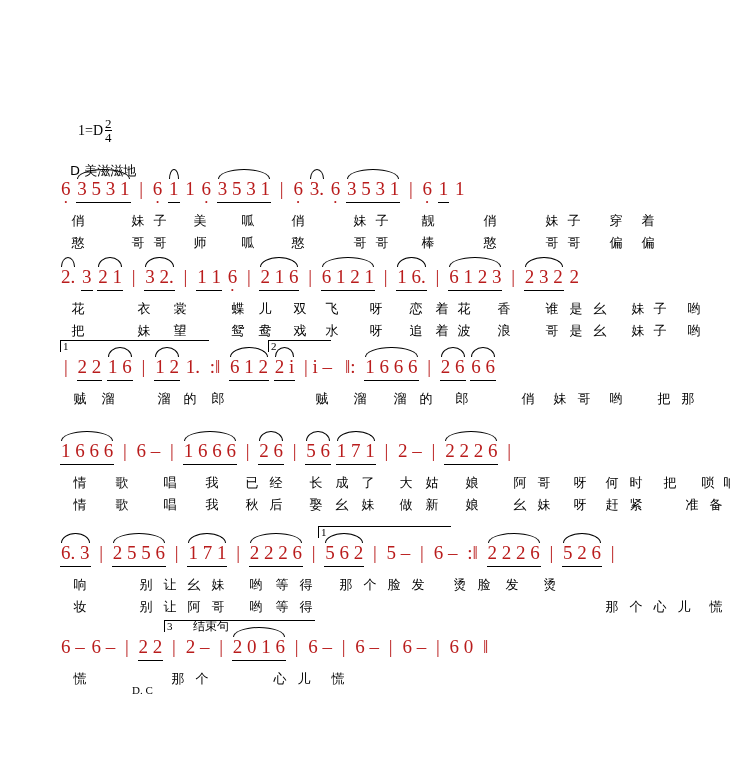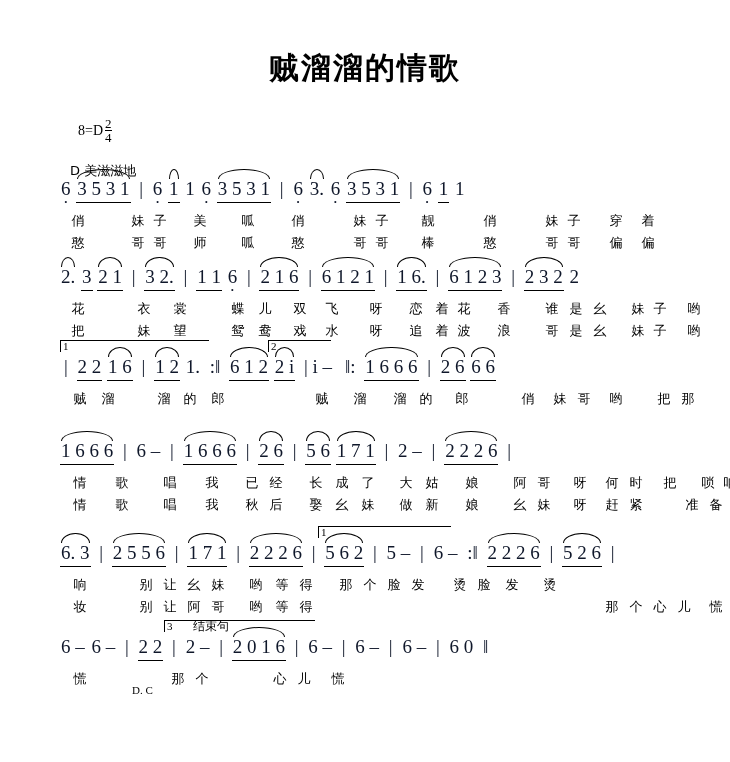--- a/index.html
+++ b/index.html
@@ -73,21 +73,21 @@
   .system {
     position: absolute;
     left: 60px;
     width: 612px;
   }
   .notes {
     position: relative;
     height: 34px;
     font-family: "Liberation Serif", serif;
     font-size: 19px;
-    color: #0f172a;
+    color: #b91c1c;
     white-space: nowrap;
     letter-spacing: 0px;
   }
   .notes .tok {
     display: inline-block;
     position: relative;
     padding: 0 1px;
   }
   .notes .bar {
     display: inline-block;
@@ -150,24 +150,23 @@
     font-family: "Liberation Serif", serif;
     font-size: 11px;
     color: #000;
   }
 </style>
 </head>
 <body>
 
 <div id="sheet">
 
-  <div class="title">贼溜溜的情歌</div>
 
   <div class="keysig">
-    <span>8=D</span><span class="meter"><span class="num">2</span><span class="den">4</span></span>
+    <span>1=D</span><span class="meter"><span class="num">2</span><span class="den">4</span></span>
   </div>
 
 
   <div id="marks">
       <div class="tempo-mark" style="left: 70px; top: 162px;">D  美滋滋地</div>
     </div>
   <div id="systems">
       <div class="system" style="top: 178px;">
         <div class="notes"><span class="tok dotbelow">6</span> <span class="tok under1">3 5 3 1<span class="slur"></span></span> <span class="tok bar">|</span> <span class="tok dotbelow">6</span> <span class="tok under1">1<span class="slur"></span></span> <span class="tok">1</span> <span class="tok dotbelow">6</span> <span class="tok under1">3 5 3 1<span class="slur"></span></span> <span class="tok bar">|</span> <span class="tok dotbelow">6</span> <span class="tok">3.<span class="slur"></span></span> <span class="tok dotbelow">6</span> <span class="tok under1">3 5 3 1<span class="slur"></span></span> <span class="tok bar">|</span> <span class="tok dotbelow">6</span> <span class="tok under1">1</span> <span class="tok">1</span> </div>
         <div class="lyricline">

